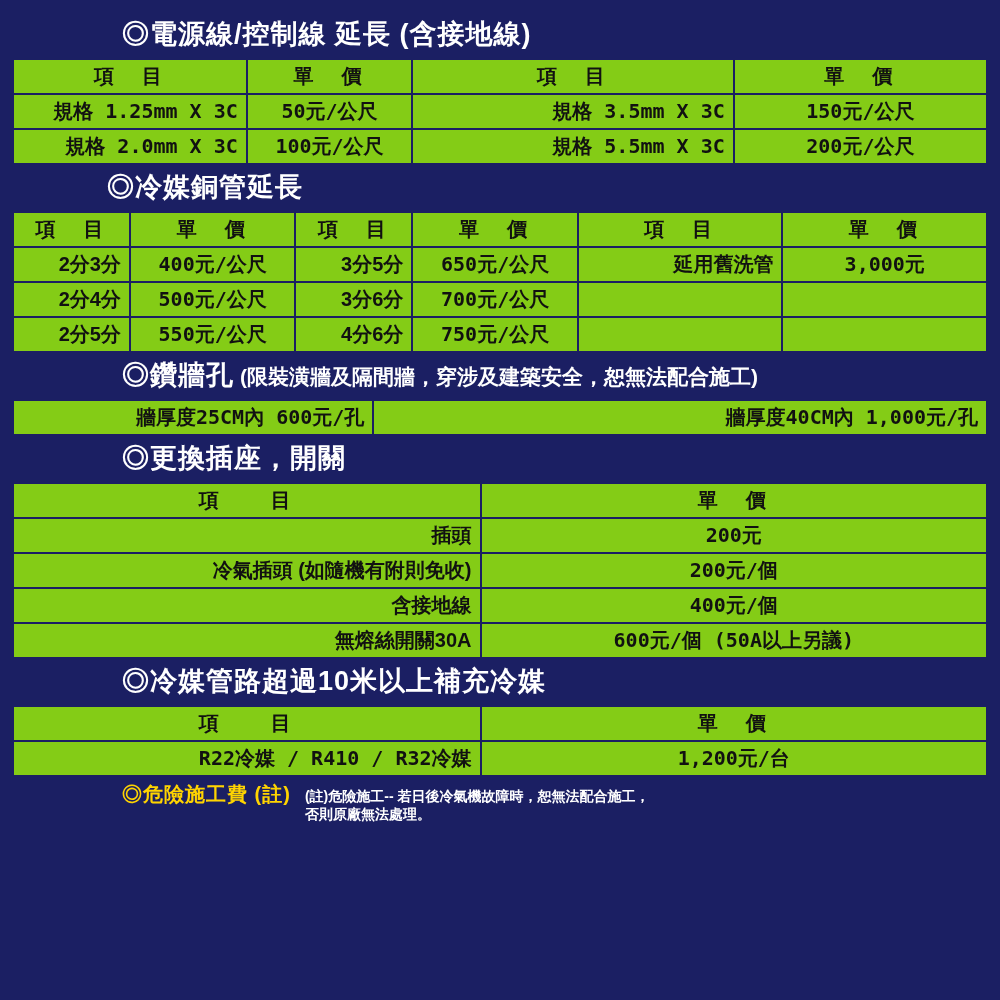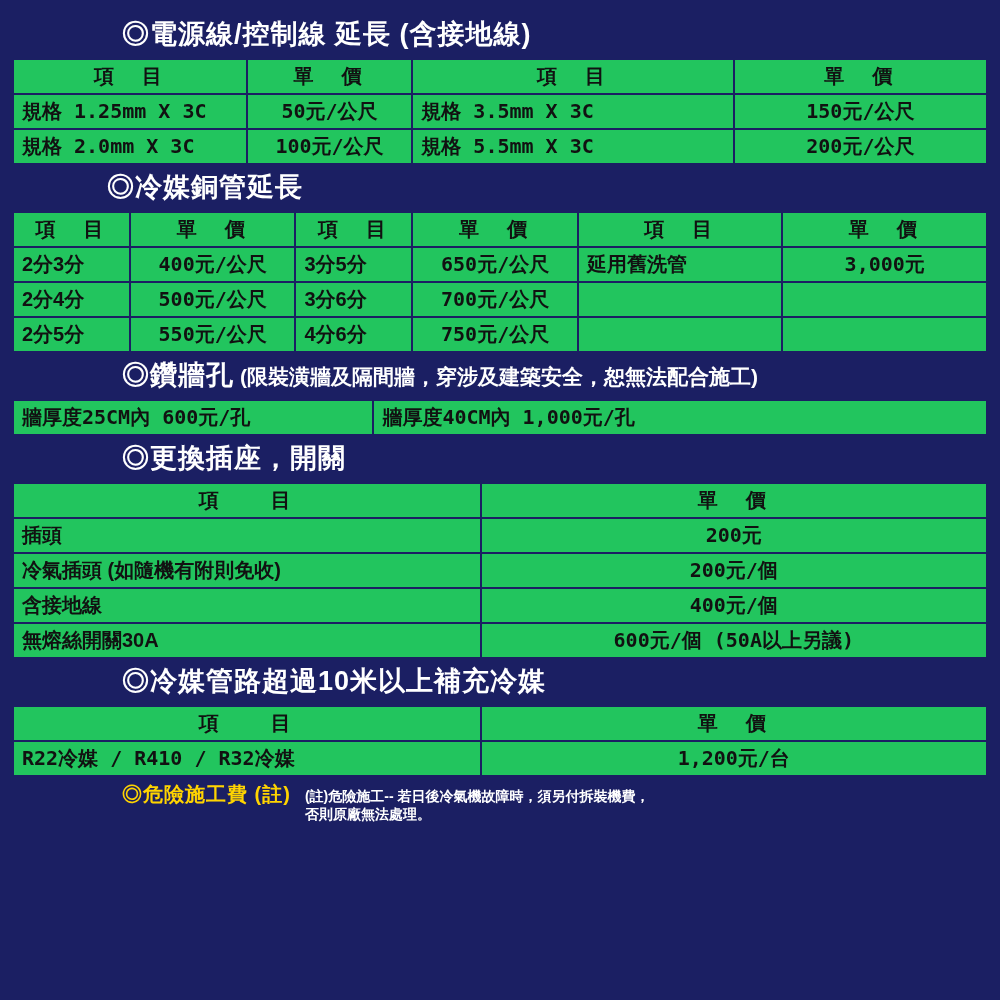--- a/index.html
+++ b/index.html
@@ -50,35 +50,35 @@
   }
 
   table.grid {
     width: 100%;
     border-collapse: collapse;
     background: #ffffff;
     table-layout: fixed;
   }
   table.grid td, table.grid th {
     border: 2px solid #1b1f63;
-    background: #22c55e;
+    background: #84cc16;
     font-size: 20px;
     font-weight: bold;
     color: #111111;
     padding: 3px 8px;
     height: 32px;
     white-space: nowrap;
     overflow: hidden;
   }
   th.hdr {
     text-align: center;
     letter-spacing: 4px;
     font-size: 20px;
   }
-  td.item { text-align: left; }
+  td.item { text-align: right; }
   td.price { text-align: center; color: #1b1f63; }
   td.blank { }
   .c { text-align: center; }
 
   .mono { font-family: "DejaVu Sans Mono", monospace; font-size: 18px; }
 
   
   td.note-row { text-align: left; }
   .hl { color: #1b1f63; }
 </style>
@@ -243,19 +243,19 @@
         <td class="price mono">1,200元/台</td>
       </tr>
     </tbody>
       </table>
   </div>
 
   <div class="section">
     <div class="bar danger">
       <span class="title">◎危險施工費 (註)</span>
       <span class="note2">
-        <span>(註)危險施工-- 若日後冷氣機故障時，須另付拆裝機費，</span><br>
+        <span>(註)危險施工-- 若日後冷氣機故障時，恕無法配合施工，</span><br>
         <span>否則原廠無法處理。</span>
       </span>
     </div>
   </div>
 
 </div>
 
 </body></html>

